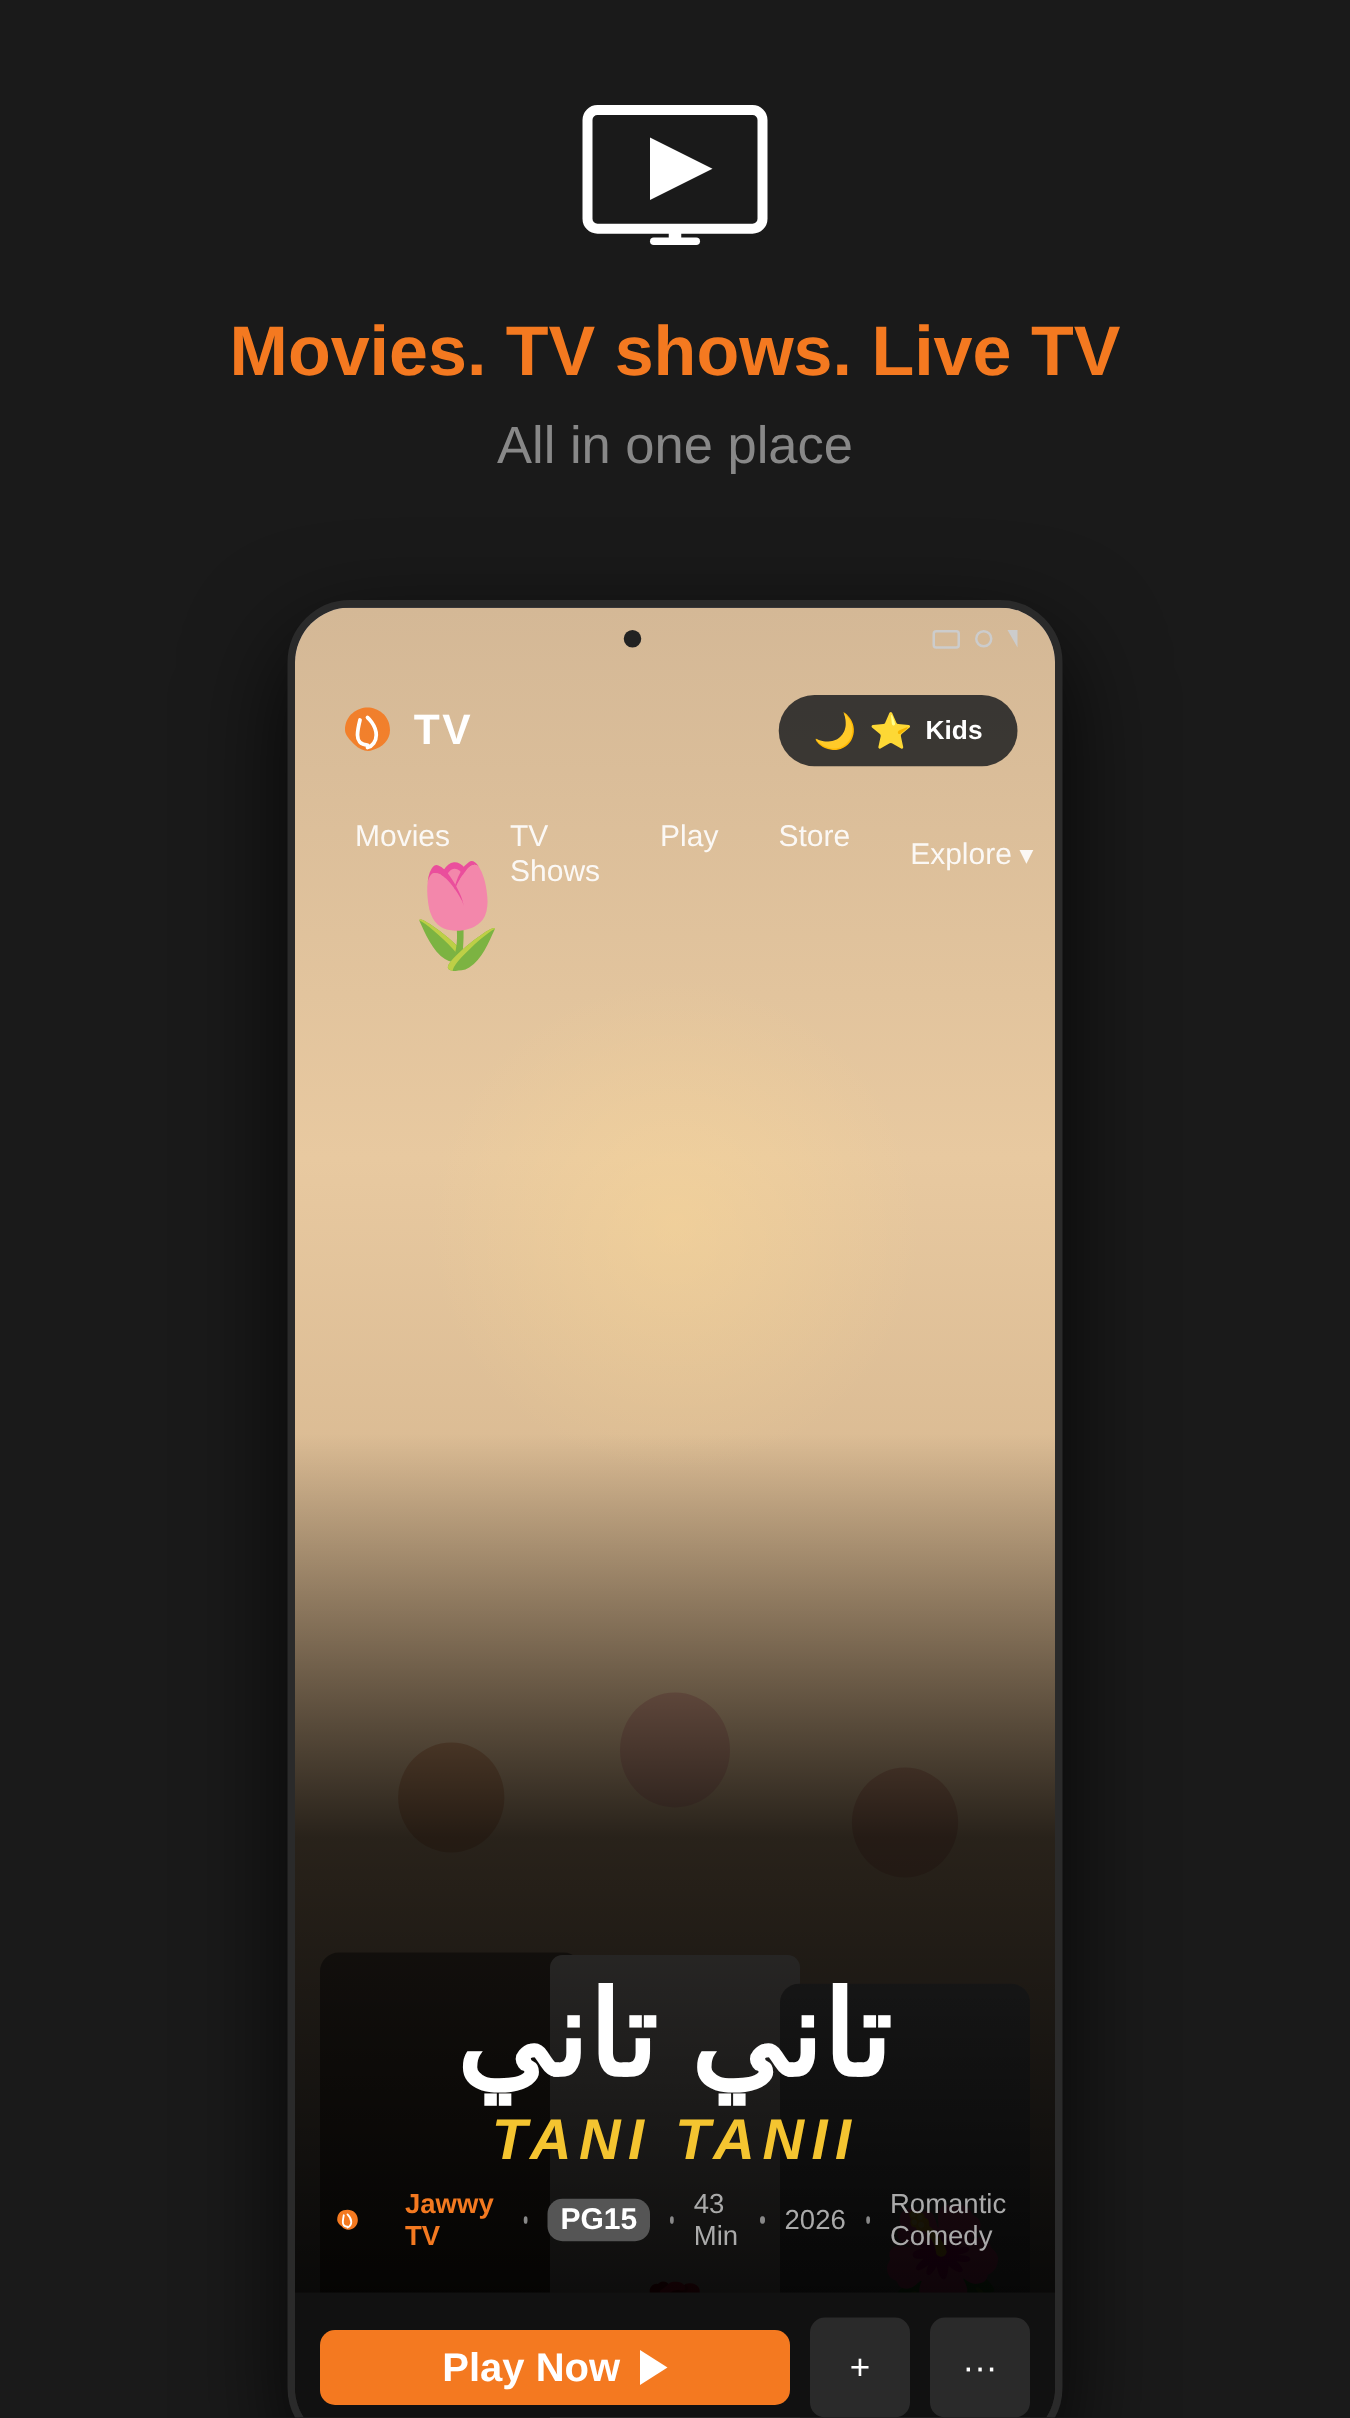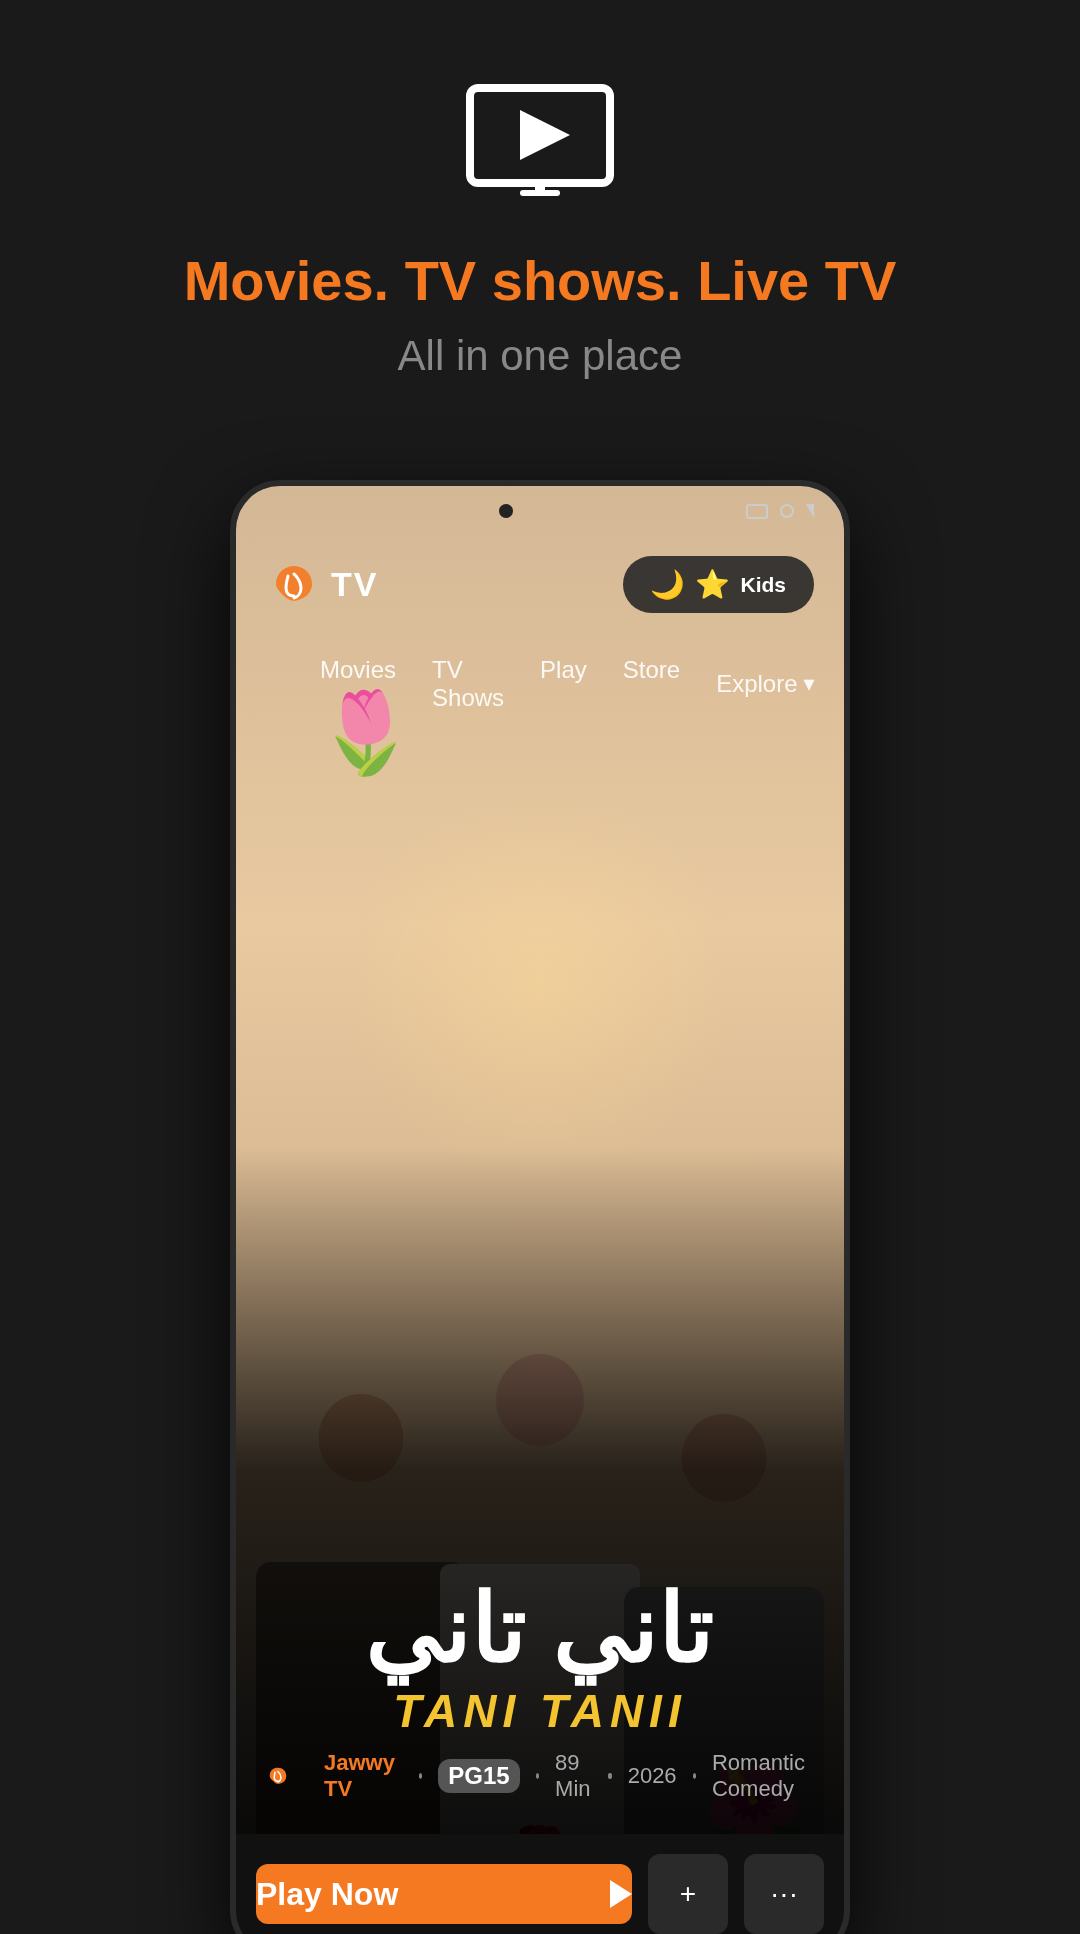--- a/index.html
+++ b/index.html
@@ -174,24 +174,23 @@
       font-weight: 600;
     }
 
     
     .nav-menu {
       position: absolute;
       top: 160px;
       left: 0;
       right: 0;
       display: flex;
-      gap: 0;
+      gap: 12px;
       padding: 0 30px;
       z-index: 5;
-      margin-left: 36px;
     }
 
     .nav-item {
       color: white;
       font-size: 24px;
       font-weight: 500;
       padding: 10px 18px;
       opacity: 0.9;
     }
 
@@ -296,21 +295,21 @@
       gap: 16px;
     }
 
     .play-now-btn {
       flex: 1;
       height: 60px;
       background: #f47920;
       border-radius: 12px;
       display: flex;
       align-items: center;
-      justify-content: space-between;
+      justify-content: center;
       gap: 16px;
     }
 
     .play-now-text {
       font-size: 32px;
       font-weight: 700;
       color: white;
     }
 
     .play-triangle {
@@ -550,21 +549,21 @@
             <svg class="jawwy-icon-small" viewBox="0 0 32 26" fill="none" xmlns="http://www.w3.org/2000/svg">
               <path d="M5 13 C5 5, 10 2, 16 2 C22 2, 27 6, 27 13 C27 18, 24 22, 19 23 C16 24, 12 23, 10 20 C7 18, 5 15, 5 13Z" fill="#f47920"></path>
               <path d="M12 8 C12 8, 11 13, 11 15 C11 18, 12 20, 16 20" stroke="white" stroke-width="2" fill="none" stroke-linecap="round"></path>
               <path d="M16 7 C16 7, 20 11, 20 15 C20 18, 18 20, 16 21" stroke="white" stroke-width="2" fill="none" stroke-linecap="round"></path>
             </svg>
             <span class="jawwy-text-small">Jawwy TV</span>
           </div>
           <div class="meta-dot"></div>
           <div class="rating-badge">PG15</div>
           <div class="meta-dot"></div>
-          <div class="meta-text">89 Min</div>
+          <div class="meta-text">43 Min</div>
           <div class="meta-dot"></div>
           <div class="meta-text">2026</div>
           <div class="meta-dot"></div>
           <div class="meta-text">Romantic Comedy</div>
         </div>
       </div>
 
       <div class="bottom-bar">
         <div class="play-now-btn">
           <span class="play-now-text">Play Now</span>

